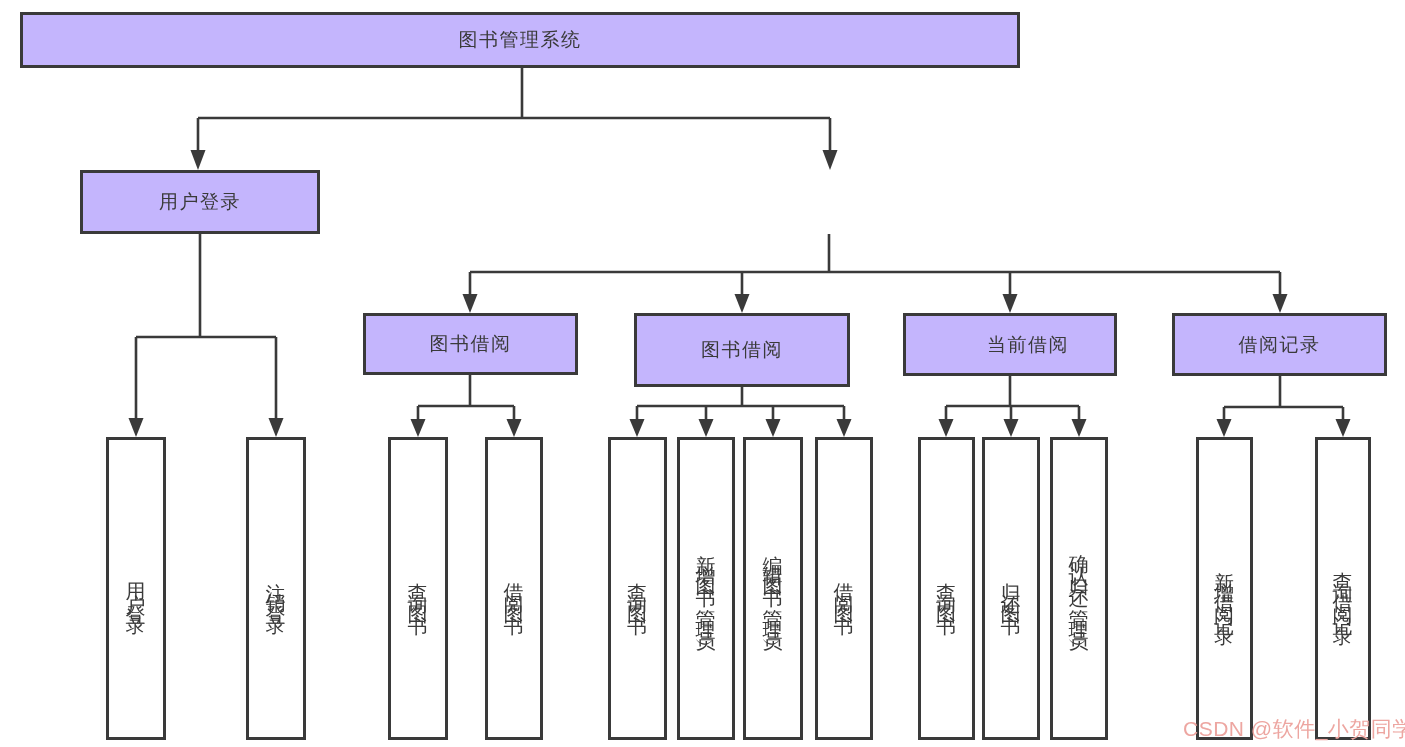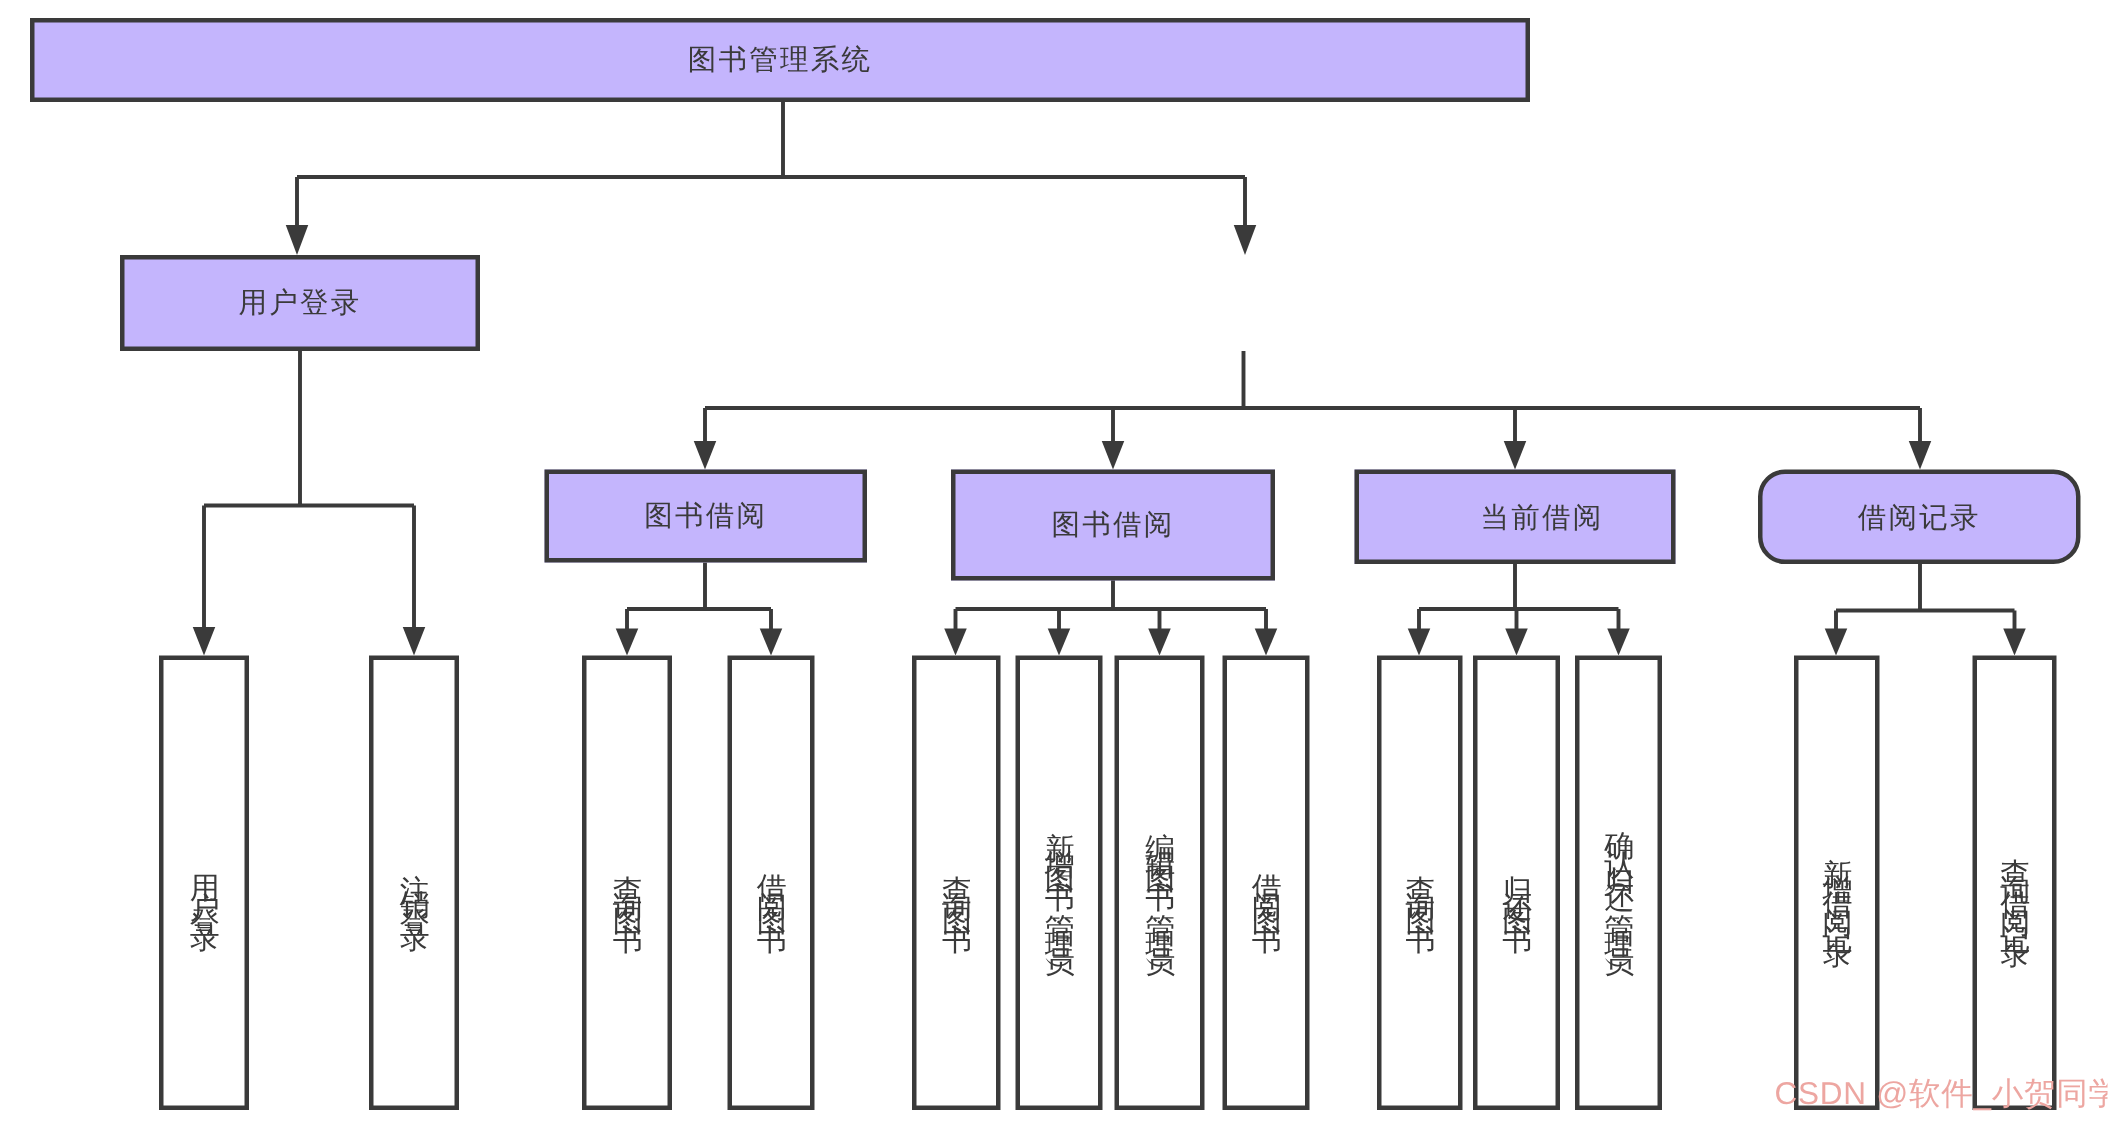--- a/index.html
+++ b/index.html
@@ -140,21 +140,21 @@
 
   <div class="hbox" style="left:363px; top:313px; width:215px; height:62px;">
     <span>图书借阅</span>
   </div>
   <div class="hbox" style="left:634px; top:313px; width:216px; height:74px;text-align:center;">
     <span>图书借阅</span>
   </div>
   <div class="hbox" style="left:903px; top:313px; width:214px; height:63px;padding-left:36px;">
     <span>当前借阅</span>
   </div>
-  <div class="hbox" style="left:1172px; top:313px; width:215px; height:63px;border-radius:18px;">
+  <div class="hbox" style="left:1172px; top:313px; width:215px; height:63px;">
     <span>借阅记录</span>
   </div>
 
   <div class="vbox" style="left:106px; width:60px;">
     <span>用户登录</span>
   </div>
   <div class="vbox" style="left:246px; width:60px;">
     <span>注销登录</span>
   </div>
   <div class="vbox" style="left:388px; width:60px;">

